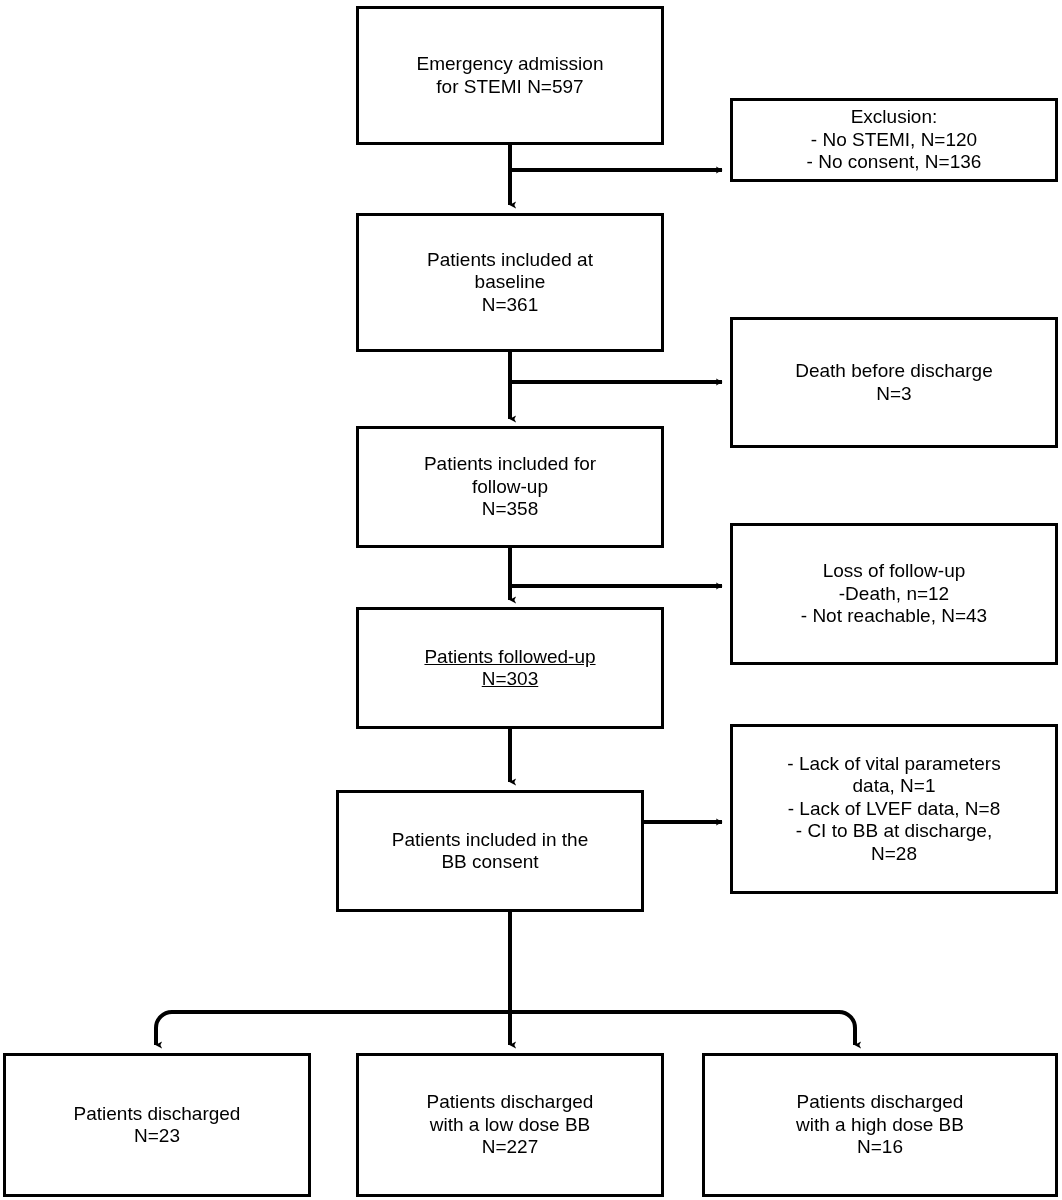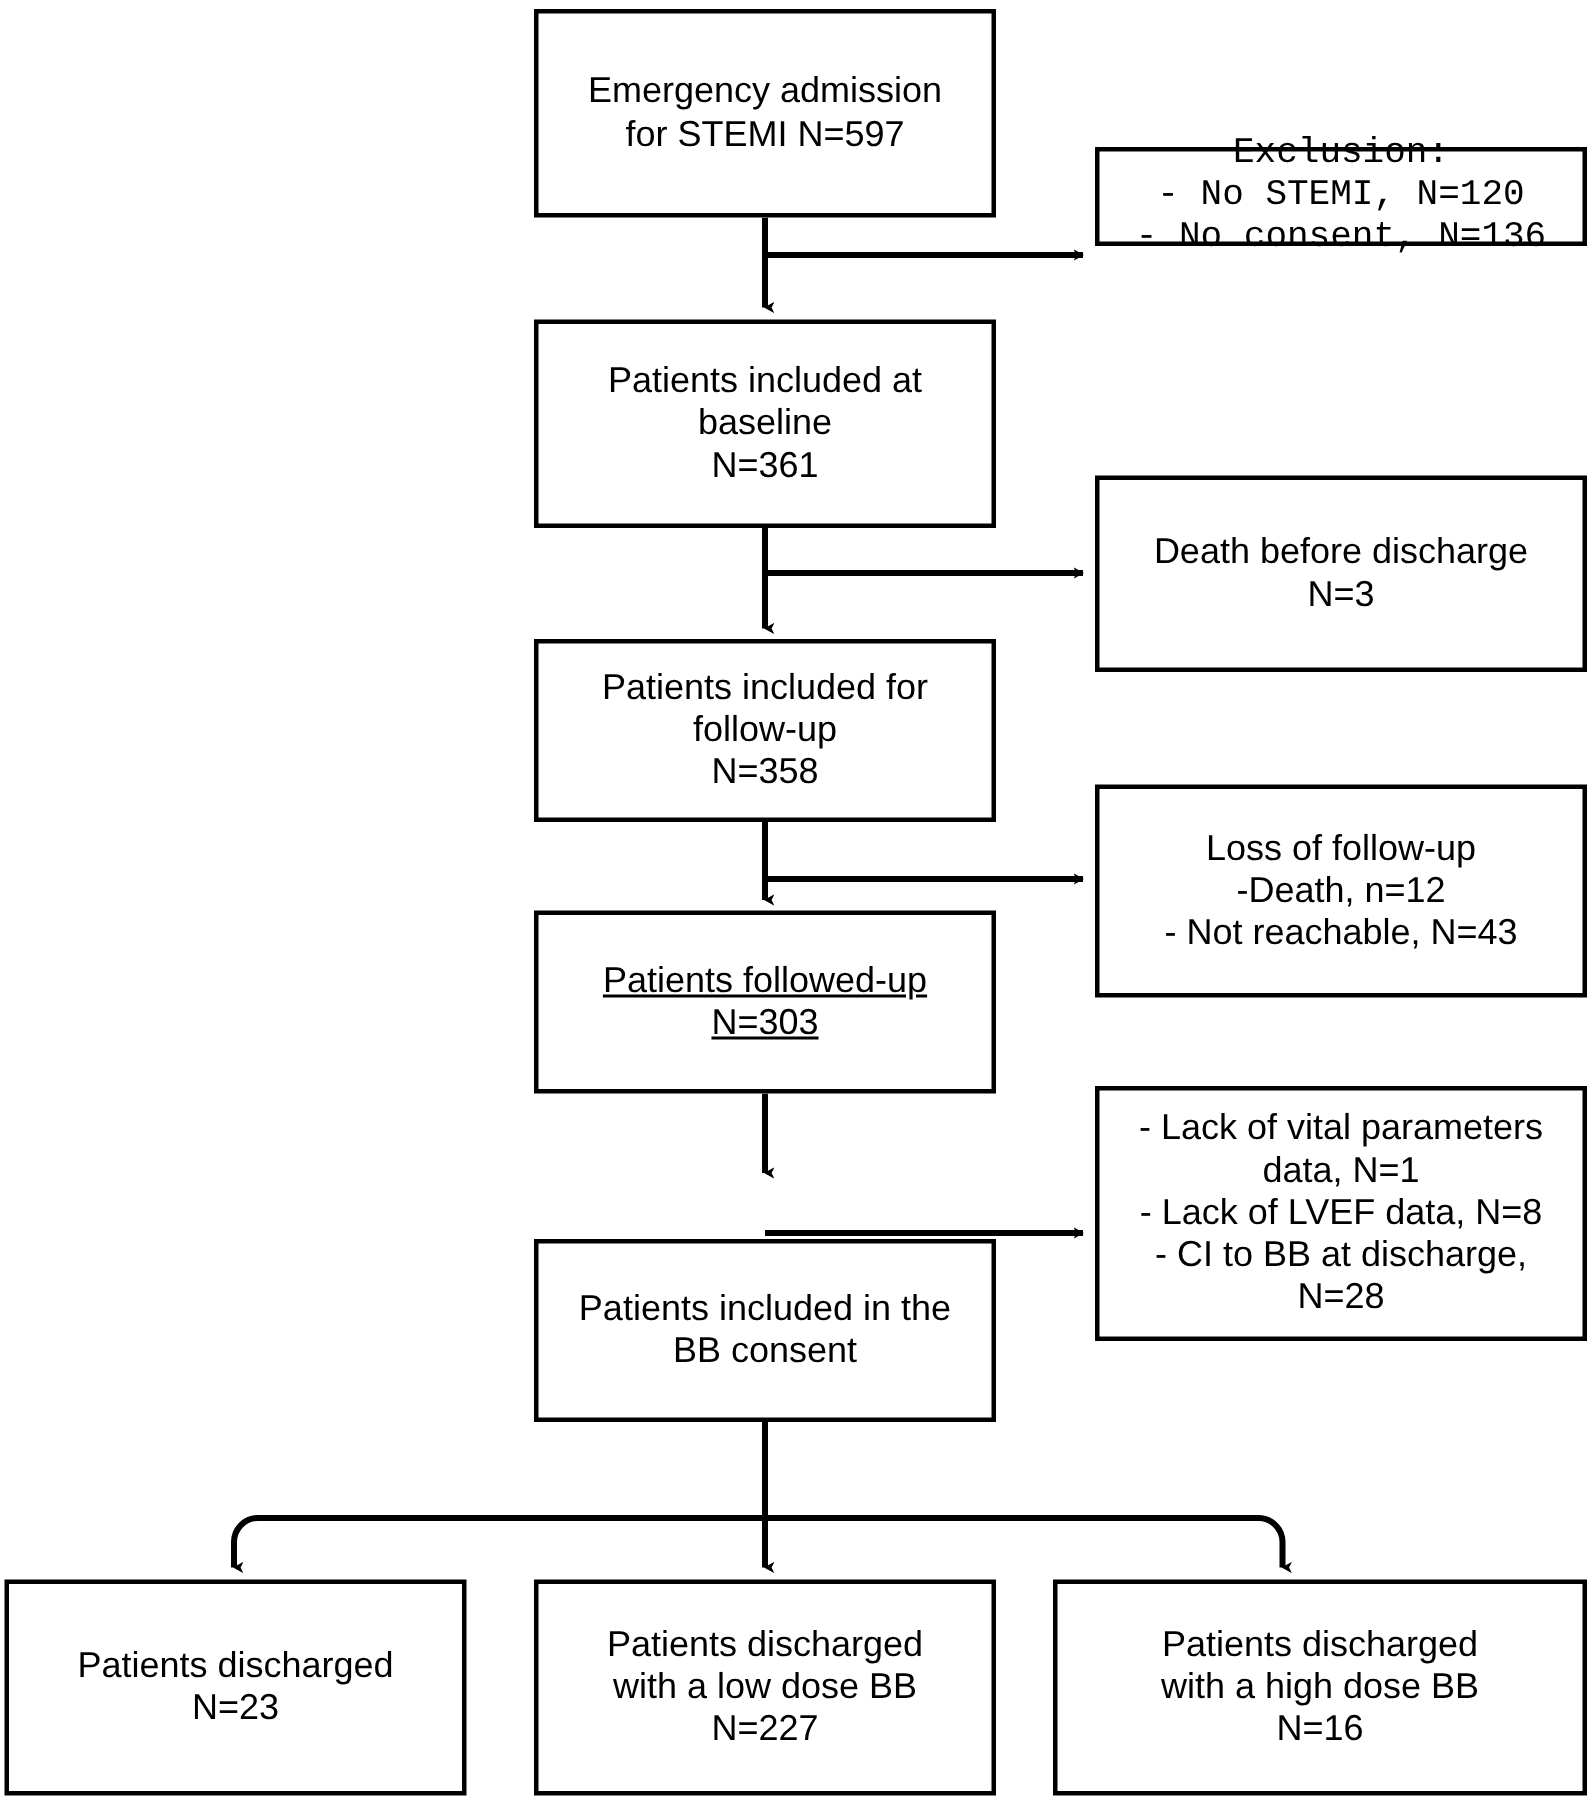--- a/index.html
+++ b/index.html
@@ -25,21 +25,21 @@
     align-items: center;
     justify-content: center;
     text-align: center;
     color: #000000;
     z-index: 2;
   }
   .node .lines {
     display: block;
     width: 100%;
     line-height: 1.18;
-    font-size: 24px;
+    font-size: 19px;
     padding: 0 6px;
     box-sizing: border-box;
   }
   .node .lines > div {
     white-space: nowrap;
   }
   svg.connectors {
     position: absolute;
     left: 0;
     top: 0;
@@ -108,28 +108,28 @@
     </div>
   </div>
 
   <div class="node" style="left:356px; top:607px; width:308px; height:122px;text-decoration:underline;">
     <div class="lines">
       <div>Patients followed-up</div>
       <div>N=303</div>
     </div>
   </div>
 
-  <div class="node" style="left:356px; top:790px; width:308px; height:122px;margin-top:36px;">
+  <div class="node" style="left:336px; top:790px; width:308px; height:122px;">
     <div class="lines">
       <div>Patients included in the</div>
       <div>BB consent</div>
     </div>
   </div>
 
-  <div class="node" style="left:730px; top:98px; width:328px; height:66px;font-family:Liberation Mono, monospace;">
+  <div class="node" style="left:730px; top:98px; width:328px; height:84px;">
     <div class="lines">
       <div>Exclusion:</div>
       <div>- No STEMI, N=120</div>
       <div>- No consent, N=136</div>
     </div>
   </div>
 
   <div class="node" style="left:730px; top:317px; width:328px; height:131px;">
     <div class="lines">
       <div>Death before discharge</div>

